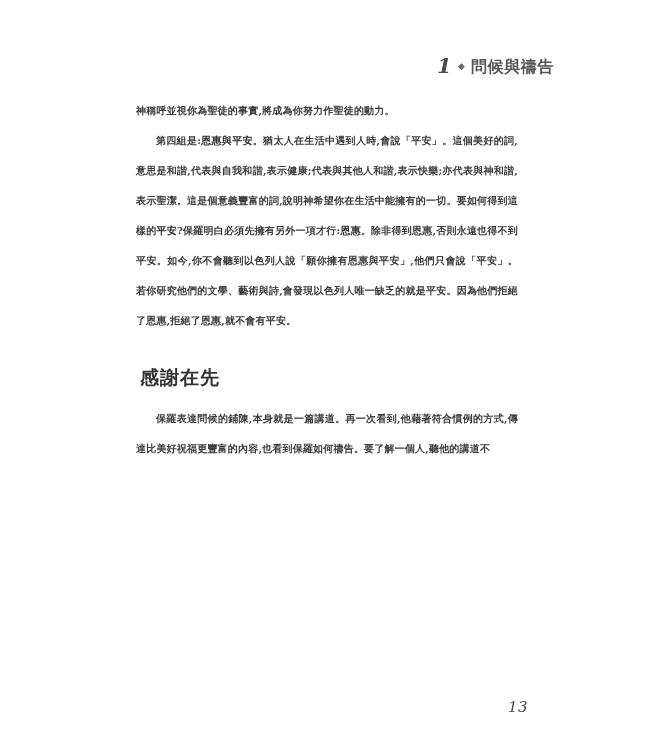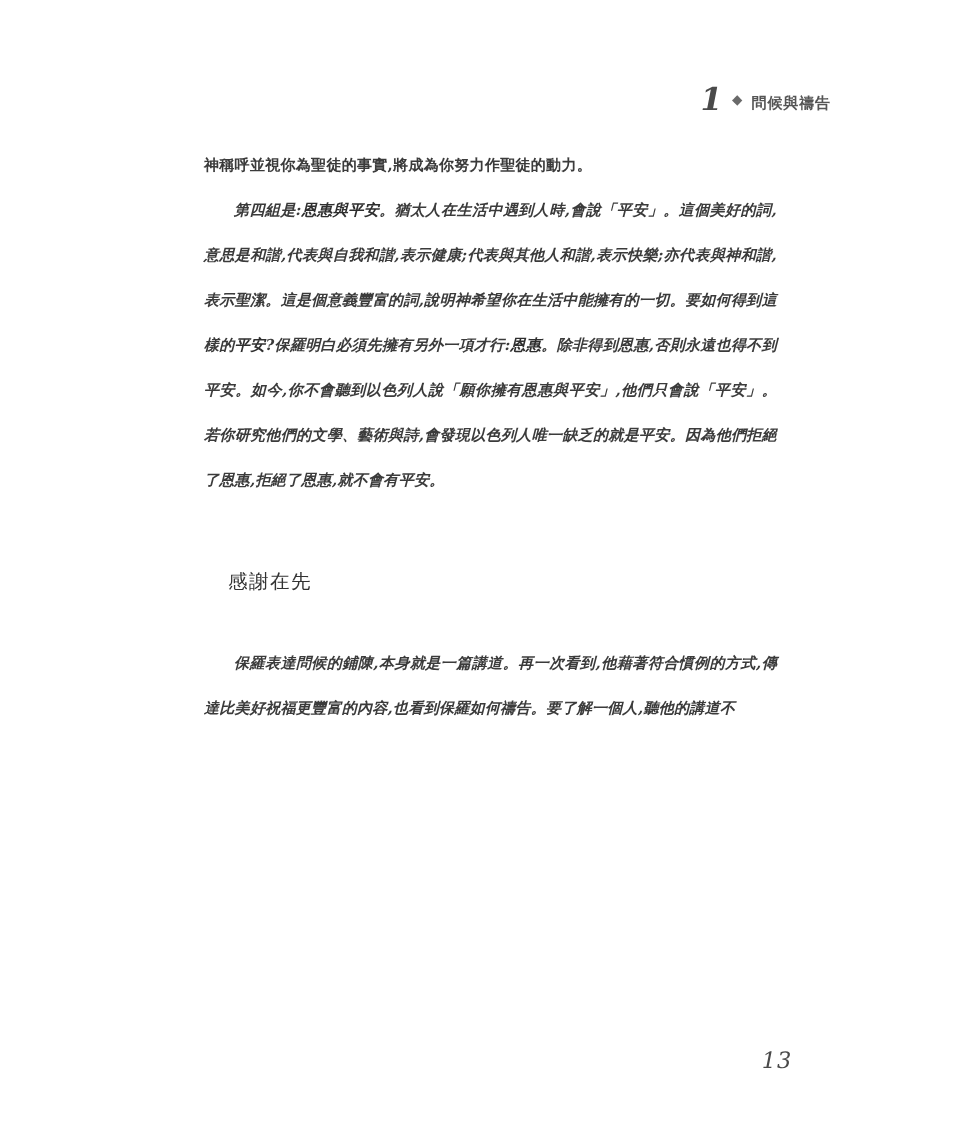--- a/index.html
+++ b/index.html
@@ -43,21 +43,21 @@
     position: relative;
     top: 1px;
   }
   .rh-diamond {
     font-size: 9px;
     color: #6a6a6a;
     position: relative;
     top: -3px;
   }
   .rh-title {
-    font-size: 10px;
+    font-size: 16px;
     letter-spacing: 0.6px;
     color: #555555;
     font-weight: 600;
   }
 
   
   .textblock {
     position: absolute;
     left: 136px;
     top: 96px;
@@ -70,33 +70,32 @@
     line-height: 30px;
     color: #3b3b3b;
     text-align: justify;
     text-justify: inter-ideograph;
     letter-spacing: 0.2px;
     font-weight: 600;
     -webkit-font-smoothing: antialiased;
   }
   p.para.indent {
     text-indent: 2em;
-    font-style: italic;
   }
   p.para b, .bold {
     font-weight: 900;
     color: #2e2e2e;
   }
 
   
   .section-heading {
-    margin: 16px;
-    font-size: 13px;
+    margin: 4px;
+    font-size: 19px;
     line-height: 30px;
-    font-weight: 400;
+    font-weight: 700;
     color: #333333;
     letter-spacing: 1px;
     padding-top: 22px;
     padding-bottom: 8px;
   }
 
   
   .folio {
     position: absolute;
     right: 122px;

